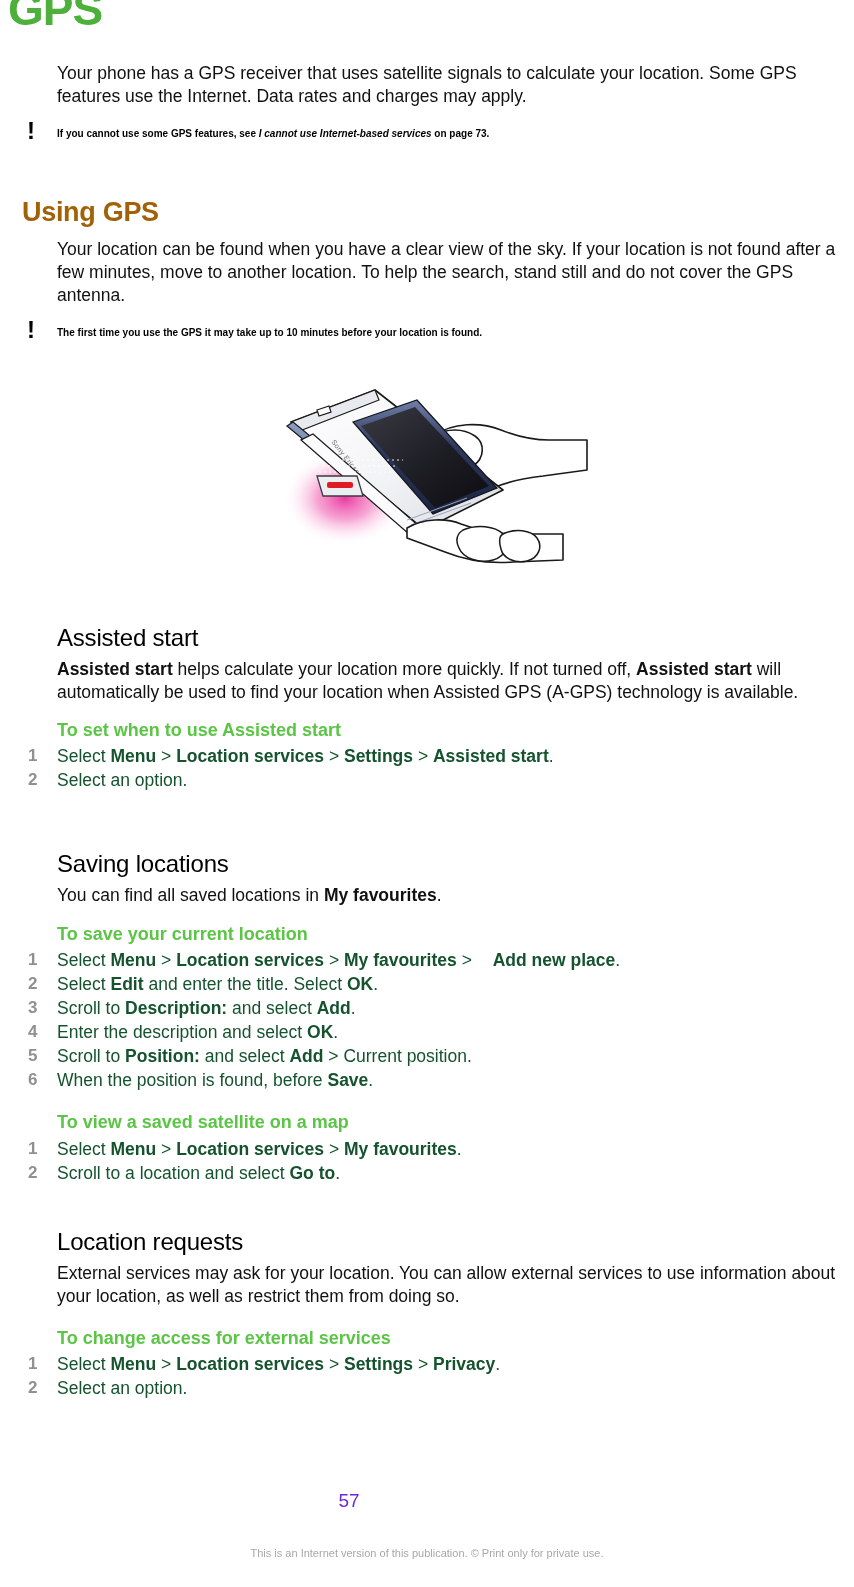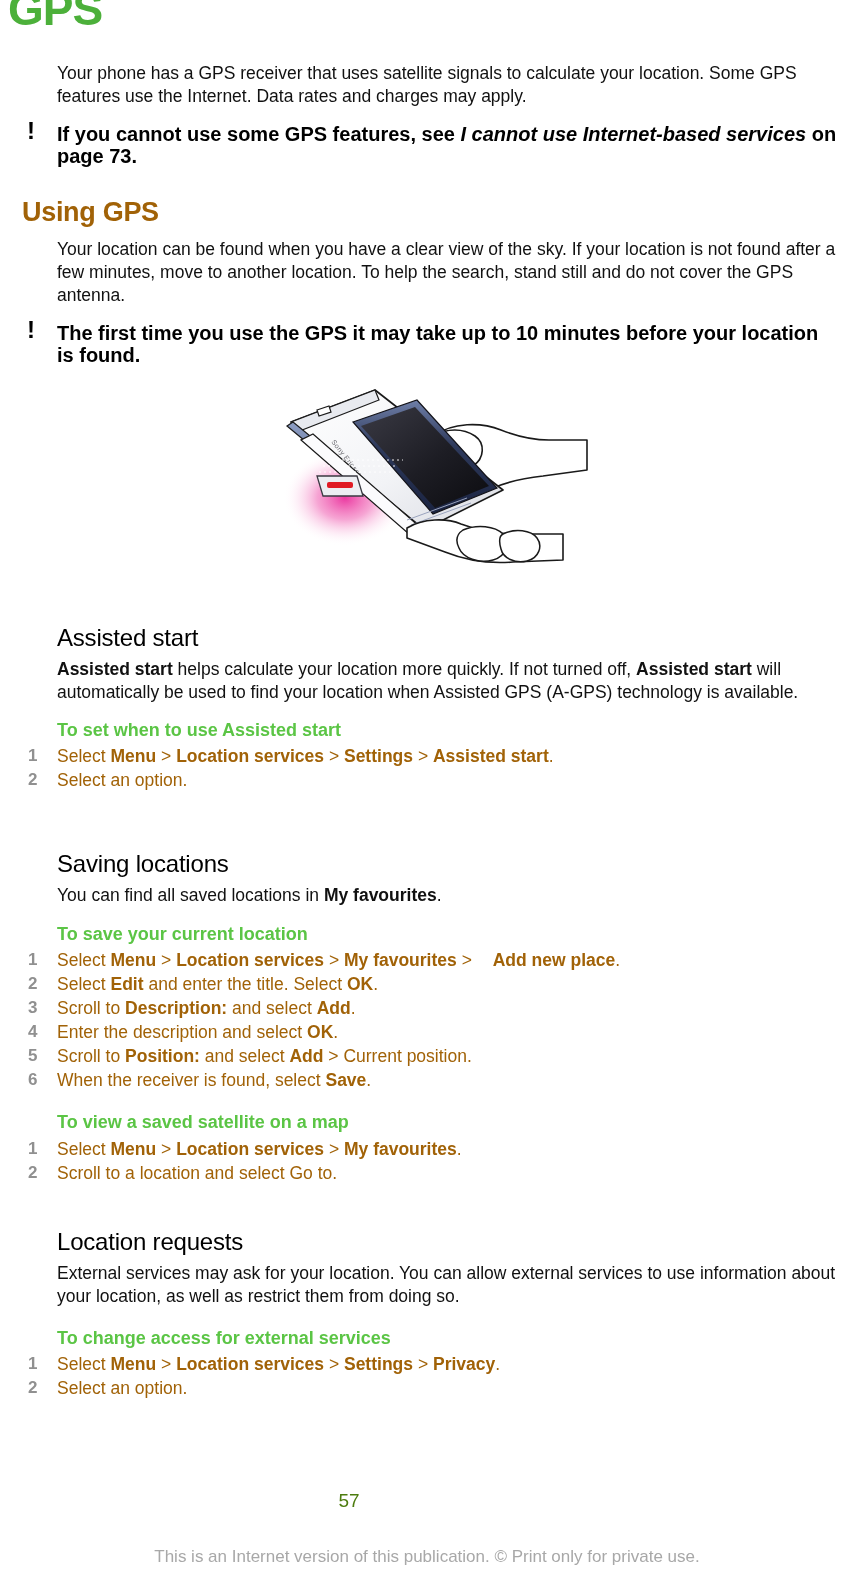--- a/index.html
+++ b/index.html
@@ -61,21 +61,21 @@
   .note .bang {
     position: absolute;
     left: 27px;
     top: -4px;
     font-size: 24px;
     font-weight: bold;
     line-height: 1;
     color: #000;
   }
   .note .note-text {
-    font-size: 20px;
+    font-size: 10px;
     font-weight: bold;
     line-height: 22px;
     color: #000;
     width: 780px;
   }
 
   
   h1.h1 {
     margin: 2px;
     padding: 0;
@@ -111,21 +111,21 @@
     padding: 0;
     list-style: none;
     counter-reset: stepc;
   }
   ol.steps li {
     position: relative;
     margin: 0;
     padding: 0 0 0 57px;
     font-size: 17.5px;
     line-height: 24px;
-    color: #a16207;
+    color: #14532d;
     counter-increment: stepc;
   }
   ol.steps li::before {
     content: counter(stepc);
     position: absolute;
     left: 28px;
     top: 0;
     width: 16px;
     text-align: left;
     font-size: 17px;
@@ -146,29 +146,29 @@
   .figure svg { display: block; margin: 0 auto; }
 
   
   .page-number {
     position: absolute;
     left: 0;
     top: 1490px;
     width: 698px;
     text-align: center;
     font-size: 19px;
-    color: #4d7c0f;
+    color: #6d28d9;
   }
   .footer-note {
     position: absolute;
     left: 0;
     top: 1547px;
     width: 854px;
     text-align: center;
-    font-size: 17px;
+    font-size: 11px;
     color: #a8a8a8;
   }
 </style>
 </head>
 <body>
 
 <div class="page">
 
   <div class="chapter-title">GPS</div>
 
@@ -281,27 +281,27 @@
     <div class="h3">Saving locations</div>
     <p class="para"><span>You can find all saved locations in </span><span style="font-weight: bold;">My favourites</span><span>.</span></p>
     <div style="height:17px;"></div>
     <div class="h4green">To save your current location</div>
     <ol class="steps">
         <li><span>Select </span><span style="font-weight: bold;">Menu</span><span class="gt"> &gt; </span><span style="font-weight: bold;">Location services</span><span class="gt"> &gt; </span><span style="font-weight: bold;">My favourites</span><span class="gt"> &gt; </span><span style="font-weight: bold; margin-left: 16px;">Add new place</span><span>.</span></li>
         <li><span>Select </span><span style="font-weight: bold;">Edit</span><span> and enter the title. Select </span><span style="font-weight: bold;">OK</span><span>.</span></li>
         <li><span>Scroll to </span><span style="font-weight: bold;">Description:</span><span> and select </span><span style="font-weight: bold;">Add</span><span>.</span></li>
         <li><span>Enter the description and select </span><span style="font-weight: bold;">OK</span><span>.</span></li>
         <li><span>Scroll to </span><span style="font-weight: bold;">Position:</span><span> and select </span><span style="font-weight: bold;">Add</span><span class="gt"> &gt; </span><span style="font-weight: normal;">Current position</span><span>.</span></li>
-        <li><span>When the receiver is found, select </span><span style="font-weight: bold;">Save</span><span>.</span></li>
+        <li><span>When the position is found, before </span><span style="font-weight: bold;">Save</span><span>.</span></li>
       </ol>
     <div style="height:20px;"></div>
     <div class="h4green">To view a saved satellite on a map</div>
     <ol class="steps">
         <li><span>Select </span><span style="font-weight: bold;">Menu</span><span class="gt"> &gt; </span><span style="font-weight: bold;">Location services</span><span class="gt"> &gt; </span><span style="font-weight: bold;">My favourites</span><span>.</span></li>
-        <li><span>Scroll to a location and select </span><span style="font-weight: normal; margin-top: 32px;">Go to</span><span>.</span></li>
+        <li><span>Scroll to a location and select </span><span style="font-weight: bold; margin-top: 32px;">Go to</span><span>.</span></li>
       </ol>
   </div>
 
   <div style="position:absolute; left:0; top:1228px; width:744px;">
     <div class="h3">Location requests</div>
     <p class="para">External services may ask for your location. You can allow external services to use information about your location, as well as restrict them from doing so.</p>
     <div style="height:20px;"></div>
     <div class="h4green">To change access for external services</div>
     <ol class="steps">
         <li><span>Select </span><span style="font-weight: bold;">Menu</span><span class="gt"> &gt; </span><span style="font-weight: bold;">Location services</span><span class="gt"> &gt; </span><span style="font-weight: bold;">Settings</span><span class="gt"> &gt; </span><span style="font-weight: bold;">Privacy</span><span>.</span></li>

